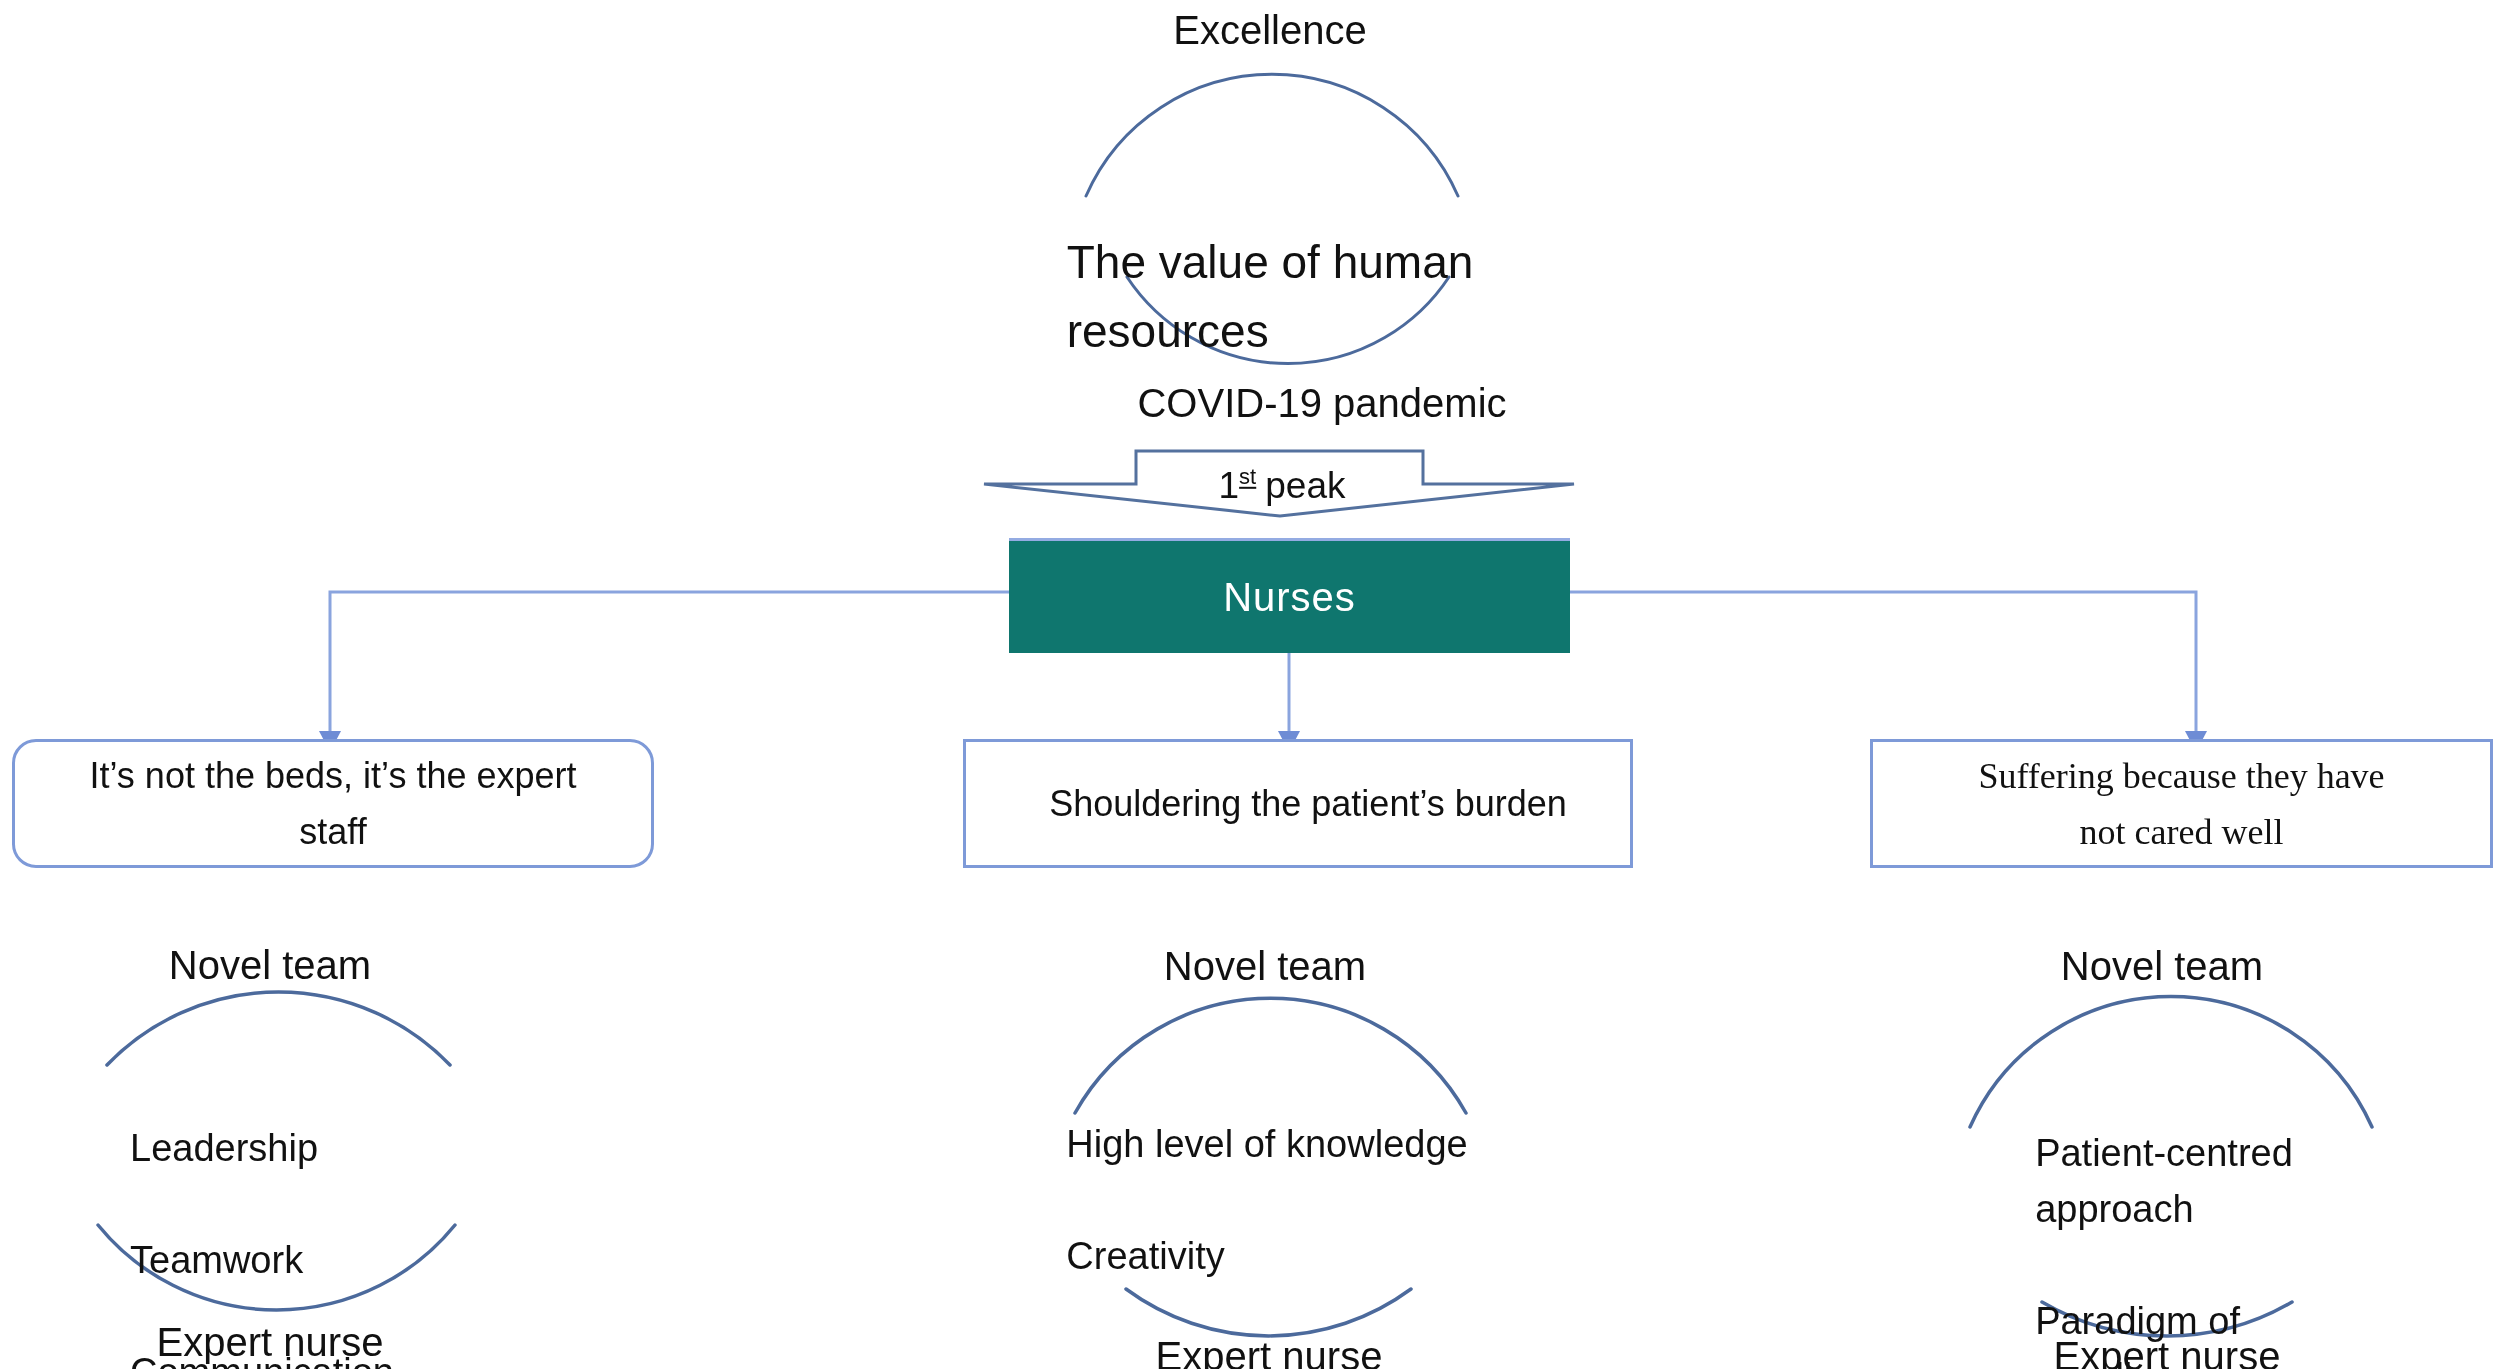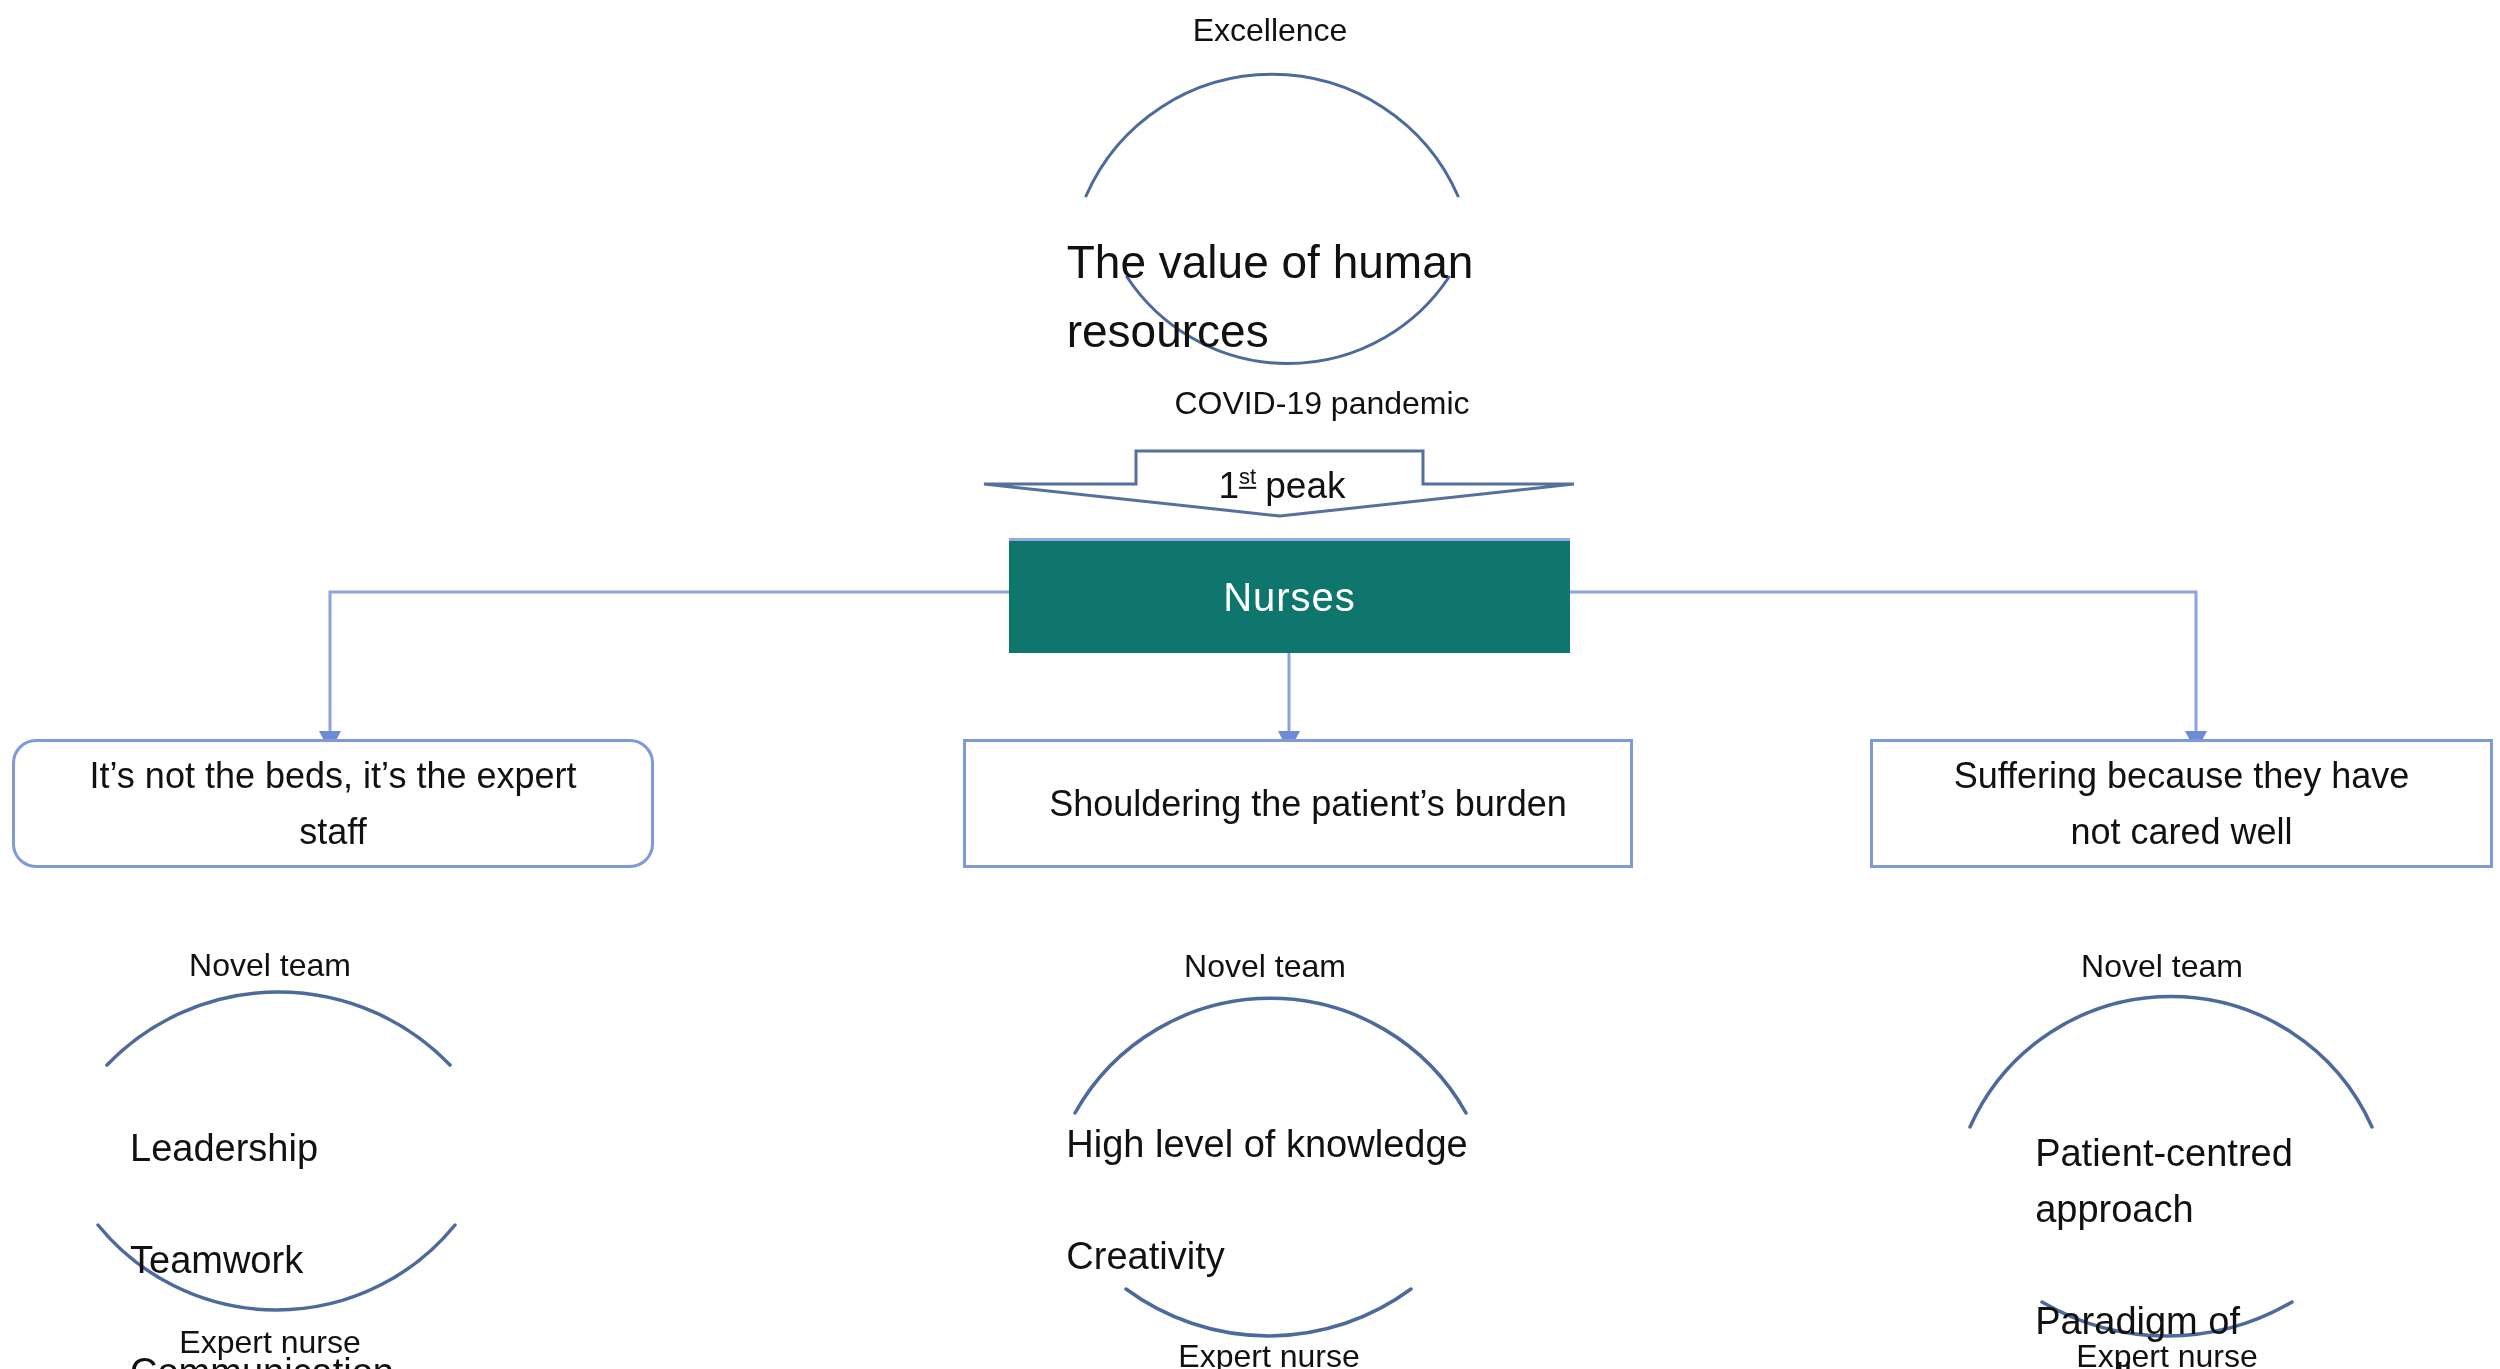--- a/index.html
+++ b/index.html
@@ -3,21 +3,21 @@
 <meta charset="utf-8">
 <style>
   html,body{margin:0;padding:0;background:#ffffff;}
   #stage{
     position:relative;width:2500px;height:1369px;overflow:hidden;background:#ffffff;
     font-family:"Liberation Sans","DejaVu Sans",sans-serif;color:#111111;
   }
   #deco{position:absolute;left:0;top:0;width:2500px;height:1369px;}
   .txt{
     position:absolute;transform:translate(-50%,-50%);
-    white-space:pre-line;text-align:center;font-size:32px;line-height:1.2;
+    white-space:pre-line;text-align:center;font-size:40px;line-height:1.2;
   }
   .blocktxt{
     position:absolute;transform:translateX(-50%);
     white-space:pre-line;
   }
   .title{font-size:46px;line-height:69px;}
   .items{font-size:38px;line-height:56px;}
   .items span{display:block;white-space:pre-line;}
   .peak{font-size:37px;}
   .peak .sup{font-size:22px;vertical-align:super;text-decoration:underline;}
@@ -74,21 +74,21 @@
     <span>Nurses</span>
   </div>
 
   <div class="themebox" style="left:12px;top:739px;width:636px;border-radius:24px;">
     <span>It’s not the beds, it’s the expert
 staff</span>
   </div>
   <div class="themebox" style="left:963px;top:739px;width:644px;padding-left:20px;">
     <span>Shouldering the patient’s burden</span>
   </div>
-  <div class="themebox" style="left:1870px;top:739px;width:617px;">
+  <div class="themebox" style="left:1870px;top:739px;width:617px;font-family:Liberation Serif, serif;">
     <span>Suffering because they have
 not cared well</span>
   </div>
 
   <div class="txt" style="left:270px;top:965px;">Novel team</div>
   <div class="blocktxt items" style="left:262px;top:1064px;">
     <span>Leadership</span>
     <span>Teamwork</span>
     <span>Communication</span>
   </div>

